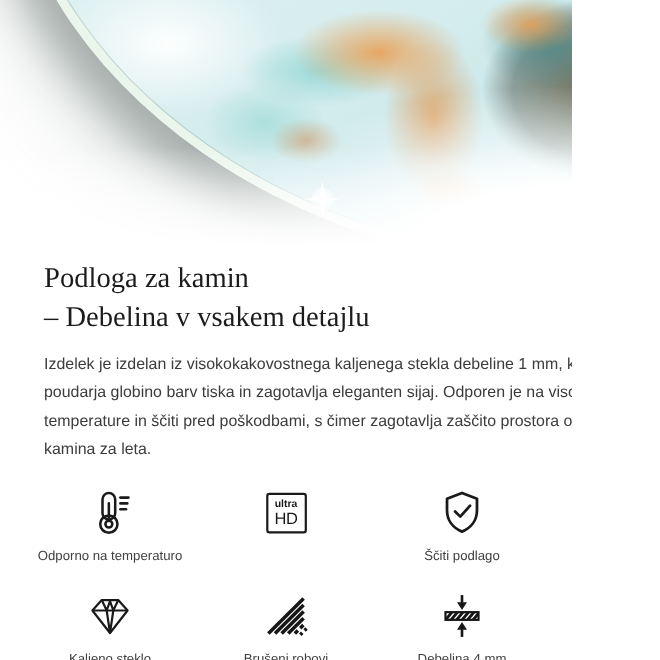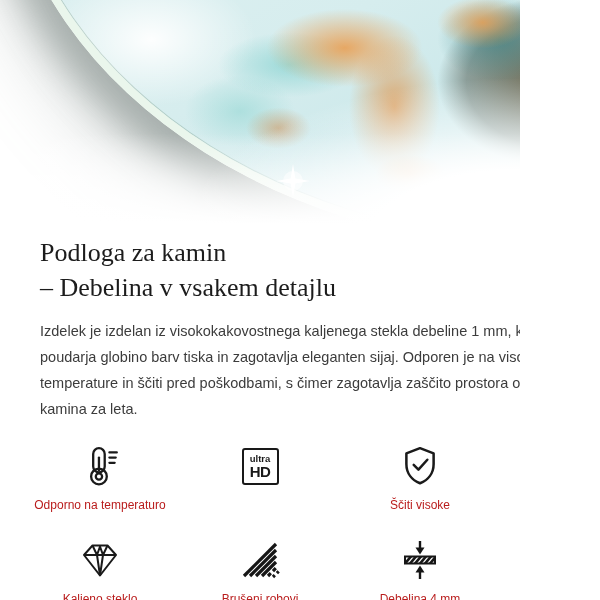--- a/index.html
+++ b/index.html
@@ -55,30 +55,30 @@
   }
 
   
   .features {
     margin:22px 20px 0 20px;
     display:grid; grid-template-columns:repeat(3,1fr);
     row-gap:26px;
   }
   .feature { display:flex; flex-direction:column; align-items:center; text-align:center; }
   .feature .icon { height:44px; display:flex; align-items:center; justify-content:flex-end; }
-  .feature .label { margin-top:10px; font-size:12px; color:#b91c1c;text-align:center; }
+  .feature .label { margin-top:10px; font-size:12px; color:#404040;text-align:center; }
   .icon svg { display:block; }
 
   .uhd-box {
     width:37px; height:37px; border:2.5px solid #191919; border-radius:3px;
     display:flex; flex-direction:column; align-items:center; justify-content:center;
     color:#191919;
   }
   .uhd-top { font-size:9.5px; font-weight:700; line-height:10px; }
-  .uhd-bottom { font-size:15px; font-weight:700; line-height:15px; letter-spacing:-0.5px; }
+  .uhd-bottom { font-size:15px; font-weight:400; line-height:15px; letter-spacing:-0.5px; }
 </style>
 </head>
 <body>
 
 <div class="page">
 
   <div class="hero">
     <div class="glass-outer">
       <div class="glass-inner"></div>
     </div>
@@ -125,21 +125,21 @@
       </div>
     </div>
 
     <div class="feature">
       <div class="icon">
         <svg width="44" height="44" viewBox="0 0 42 42" fill="none" stroke="#1a1a1a" stroke-width="2.4" stroke-linecap="round" stroke-linejoin="round">
           <path d="M21 4 L34 9 V19 C34 28 28.5 34.5 21 37.5 C13.5 34.5 8 28 8 19 V9 Z"></path>
           <path d="M15 20 L19.5 24.5 L28 15"></path>
         </svg>
       </div>
-      <div class="label">Ščiti visoke</div>
+      <div class="label">Ščiti podlago</div>
     </div>
 
     <div class="feature">
       <div class="icon">
         <svg width="42" height="42" viewBox="0 0 42 42" fill="none" stroke="#1a1a1a" stroke-width="2" stroke-linejoin="round">
           <path d="M5 16 L13.5 6.5 H28.5 L37 16 L21 36.5 Z"></path>
           <path d="M5 16 H37"></path>
           <path d="M13.5 6.5 L18 16 L21 7.5 L24 16 L28.5 6.5"></path>
           <path d="M18 16 L21 36.5 M24 16 L21 36.5"></path>
         </svg>

